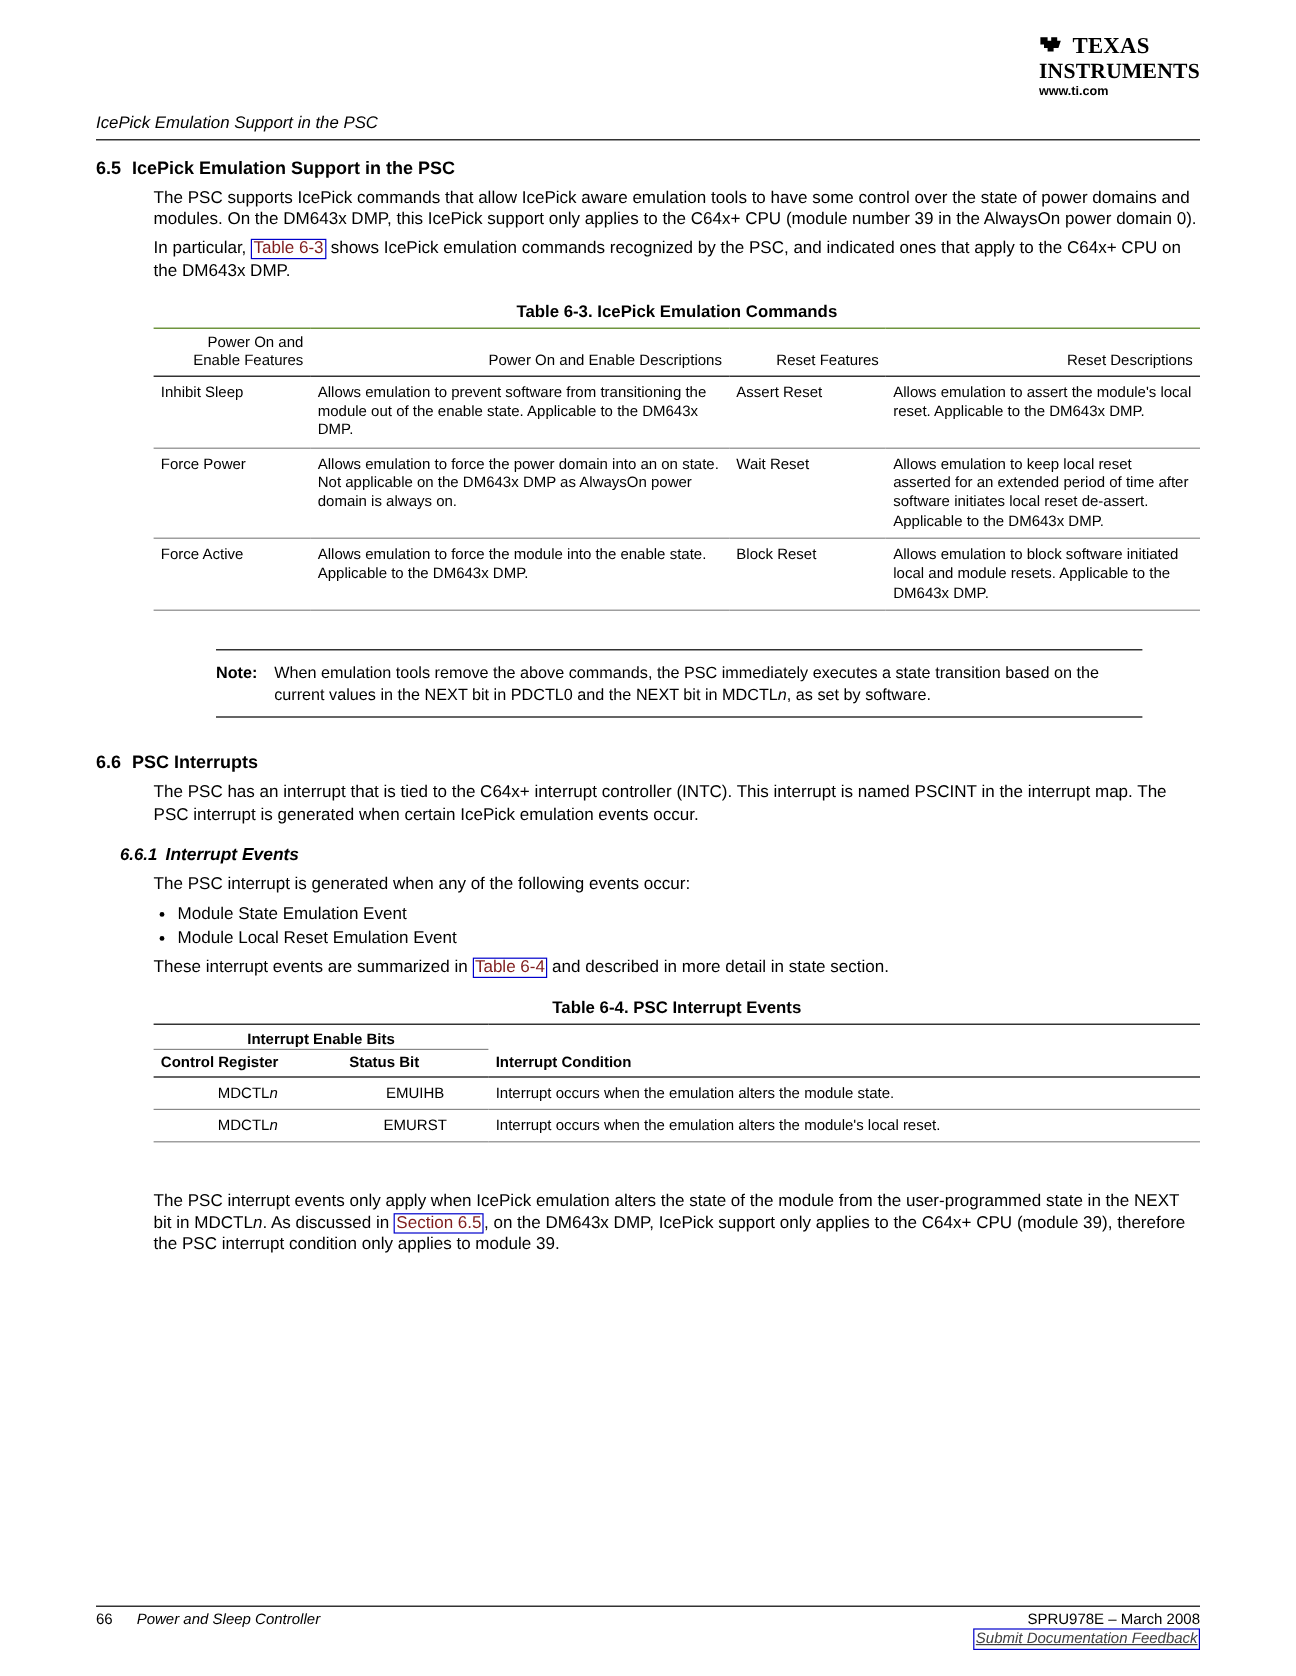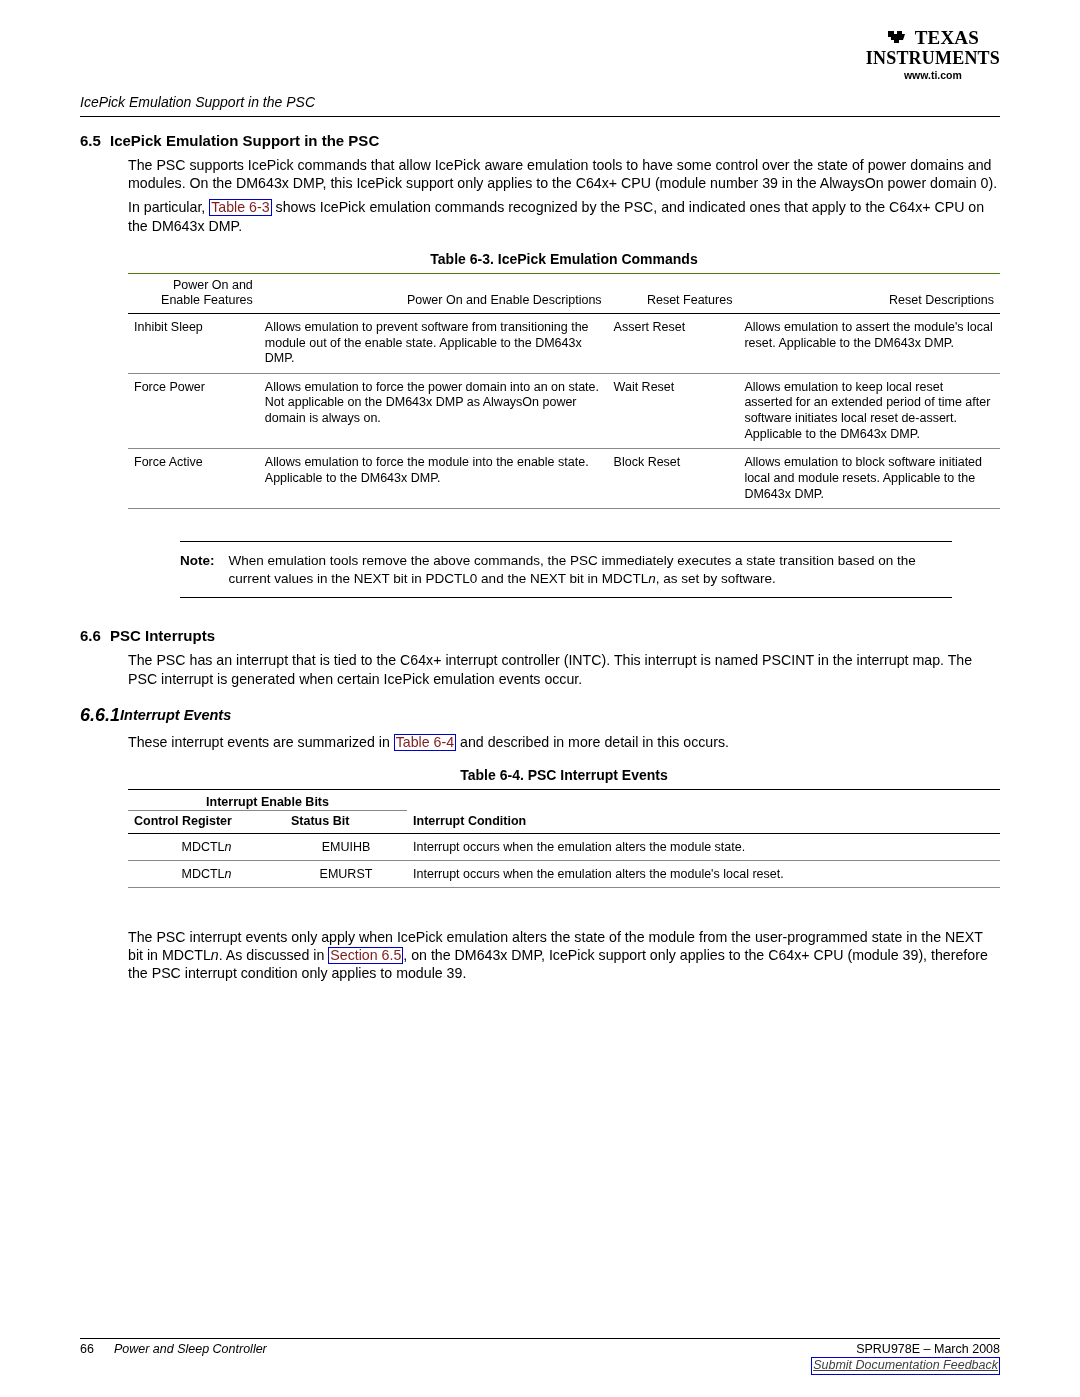--- a/index.html
+++ b/index.html
@@ -17,21 +17,21 @@
     font-size: 14.2px;
     line-height: 1.28;
   }
   .topbar {
     display: flex;
     justify-content: flex-end;
     align-items: flex-start;
     height: 64px;
   }
   .ti-logo {
-    text-align: center;
+    text-align: left;
     line-height: 1.05;
   }
   .ti-logo .tx {
     font-family: Georgia, 'Times New Roman', serif;
     font-weight: bold;
     font-size: 19px;
     letter-spacing: 0.2px;
   }
   .ti-logo .inst {
     font-family: Georgia, 'Times New Roman', serif;
@@ -71,22 +71,23 @@
     font-size: 15px;
     min-width: 30px;
   }
   .sec-title {
     font-weight: bold;
     font-size: 15px;
   }
   .subsec-num {
     font-weight: bold;
     font-style: italic;
-    font-size: 18px;
+    font-size: 14px;
     min-width: 38px;
+    margin-left: 20px;
   }
   .subsec-title {
     font-weight: bold;
     font-style: italic;
     font-size: 14.5px;
   }
   .body-block {
     margin-left: 48px;
     margin-top: 6px;
   }
@@ -288,22 +289,27 @@
   </div>
   <div class="body-block">
     <div class="p">The PSC has an interrupt that is tied to the C64x+ interrupt controller (INTC). This interrupt is named PSCINT in the interrupt map. The PSC interrupt is generated when certain IcePick emulation events occur.</div>
   </div>
 
   <div class="sec-row" style="margin-top:16px">
     <div class="subsec-num">6.6.1</div>
     <div class="subsec-title">Interrupt Events</div>
   </div>
   <div class="body-block">
+    <div class="p">The PSC interrupt is generated when any of the following events occur:</div>
+    <ul class="bullets">
+      <li>Module State Emulation Event</li>
+      <li>Module Local Reset Emulation Event</li>
+    </ul>
     <div class="p">
-      <span>These interrupt events are summarized in </span><a class="link-box">Table 6-4</a><span> and described in more detail in this occurs.</span>
+      <span>These interrupt events are summarized in </span><a class="link-box">Table 6-4</a><span> and described in more detail in state section.</span>
     </div>
 
     <div class="tbl-cap">Table 6-4. PSC Interrupt Events</div>
     <table class="t64">
       <colgroup>
           <col class="c1">
           <col class="c2">
           <col class="c3">
         </colgroup>
       <thead>

